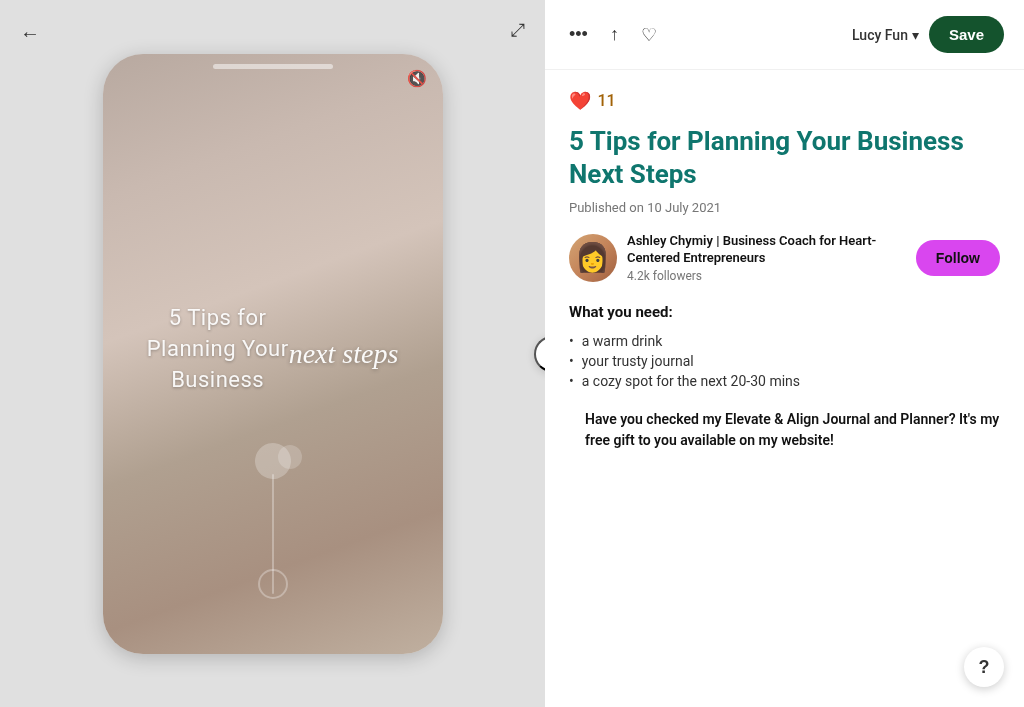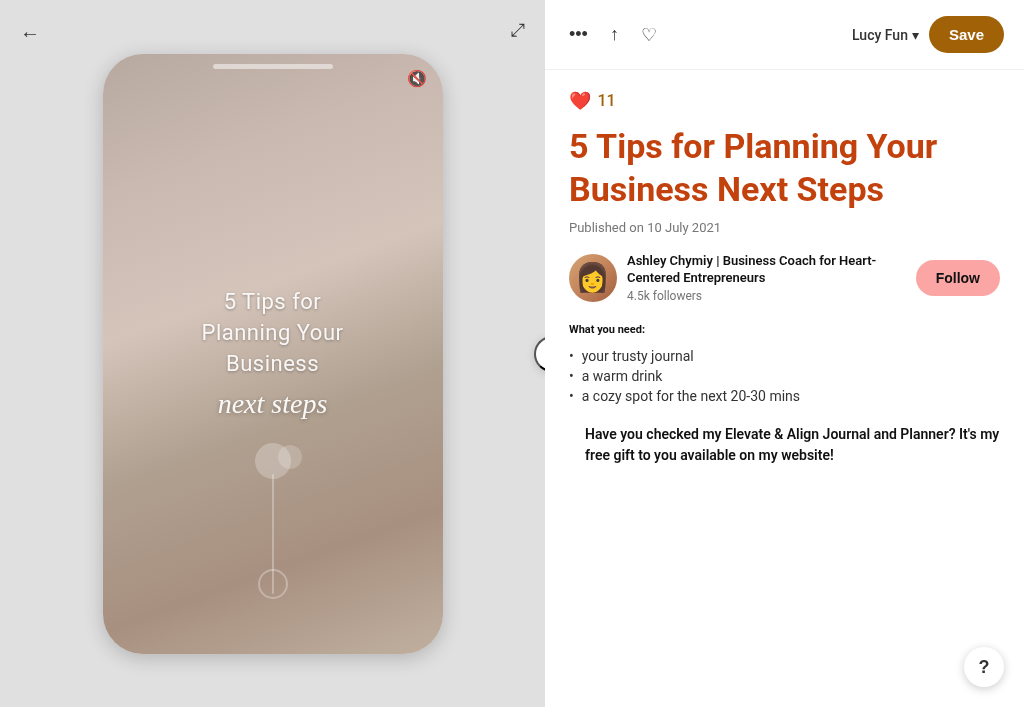--- a/index.html
+++ b/index.html
@@ -73,21 +73,21 @@
       right: 15px;
       color: rgba(255,255,255,0.85);
       font-size: 16px;
       z-index: 10;
     }
 
     .phone-content {
       position: absolute;
       inset: 0;
       display: flex;
-      flex-direction: column;
+      flex-direction: row;
       align-items: center;
       justify-content: center;
       padding: 38px 25px;
     }
 
     .phone-title-text {
       color: rgba(255,255,255,0.92);
       font-size: 22px;
       font-weight: 400;
       text-align: center;
@@ -172,21 +172,21 @@
       display: flex;
       align-items: center;
       gap: 4px;
       cursor: pointer;
       font-size: 14px;
       font-weight: 500;
       color: #333;
     }
 
     .save-btn {
-      background: #a16207;
+      background: #14532d;
       color: white;
       border: none;
       border-radius: 24px;
       padding: 10px 20px;
       font-size: 15px;
       font-weight: 600;
       cursor: pointer;
     }
 
     .right-content {
@@ -206,23 +206,23 @@
       font-size: 18px;
     }
 
     .likes-count {
       font-size: 16px;
       font-weight: 500;
       color: #a16207;
     }
 
     .pin-title {
-      font-size: 34px;
+      font-size: 26px;
       font-weight: 700;
-      color: #c2410c;
+      color: #0f766e;
       line-height: 1.25;
       margin-bottom: 10px;
     }
 
     .publish-date {
       font-size: 13px;
       color: #767676;
       margin-bottom: 18px;
     }
 
@@ -261,34 +261,34 @@
       line-height: 1.3;
     }
 
     .author-followers {
       font-size: 12px;
       color: #767676;
       margin-top: 2px;
     }
 
     .follow-btn {
-      background: #fca5a5;
+      background: #d946ef;
       color: #111;
       border: none;
       border-radius: 24px;
       padding: 10px 20px;
       font-size: 14px;
       font-weight: 600;
       cursor: pointer;
       white-space: nowrap;
       text-align: center;
     }
 
     .section-label {
-      font-size: 11px;
+      font-size: 15px;
       font-weight: 700;
       color: #111;
       margin-bottom: 10px;
     }
 
     .bullet-list {
       list-style: none;
       margin-bottom: 18px;
     }
 
@@ -389,30 +389,30 @@
     <h1 class="pin-title">5 Tips for Planning Your Business Next Steps</h1>
 
     <p class="publish-date">Published on 10 July 2021</p>
 
     <div class="author-row">
       <div class="avatar">
         <span class="avatar-face">👩</span>
       </div>
       <div class="author-info">
         <div class="author-name">Ashley Chymiy | Business Coach for Heart-Centered Entrepreneurs</div>
-        <div class="author-followers">4.5k followers</div>
+        <div class="author-followers">4.2k followers</div>
       </div>
       <button class="follow-btn">Follow</button>
     </div>
 
     <p class="section-label">What you need:</p>
 
     <ul class="bullet-list">
-    <li>your trusty journal</li>
-        <li>a warm drink</li>
+    <li>a warm drink</li>
+        <li>your trusty journal</li>
         <li>a cozy spot for the next 20-30 mins</li>
       </ul>
 
     <p class="promo-text">Have you checked my Elevate &amp; Align Journal and Planner? It's my free gift to you available on my website!</p>
   </div>
 
   <button class="help-btn">?</button>
 </div>
 
 </body></html>

